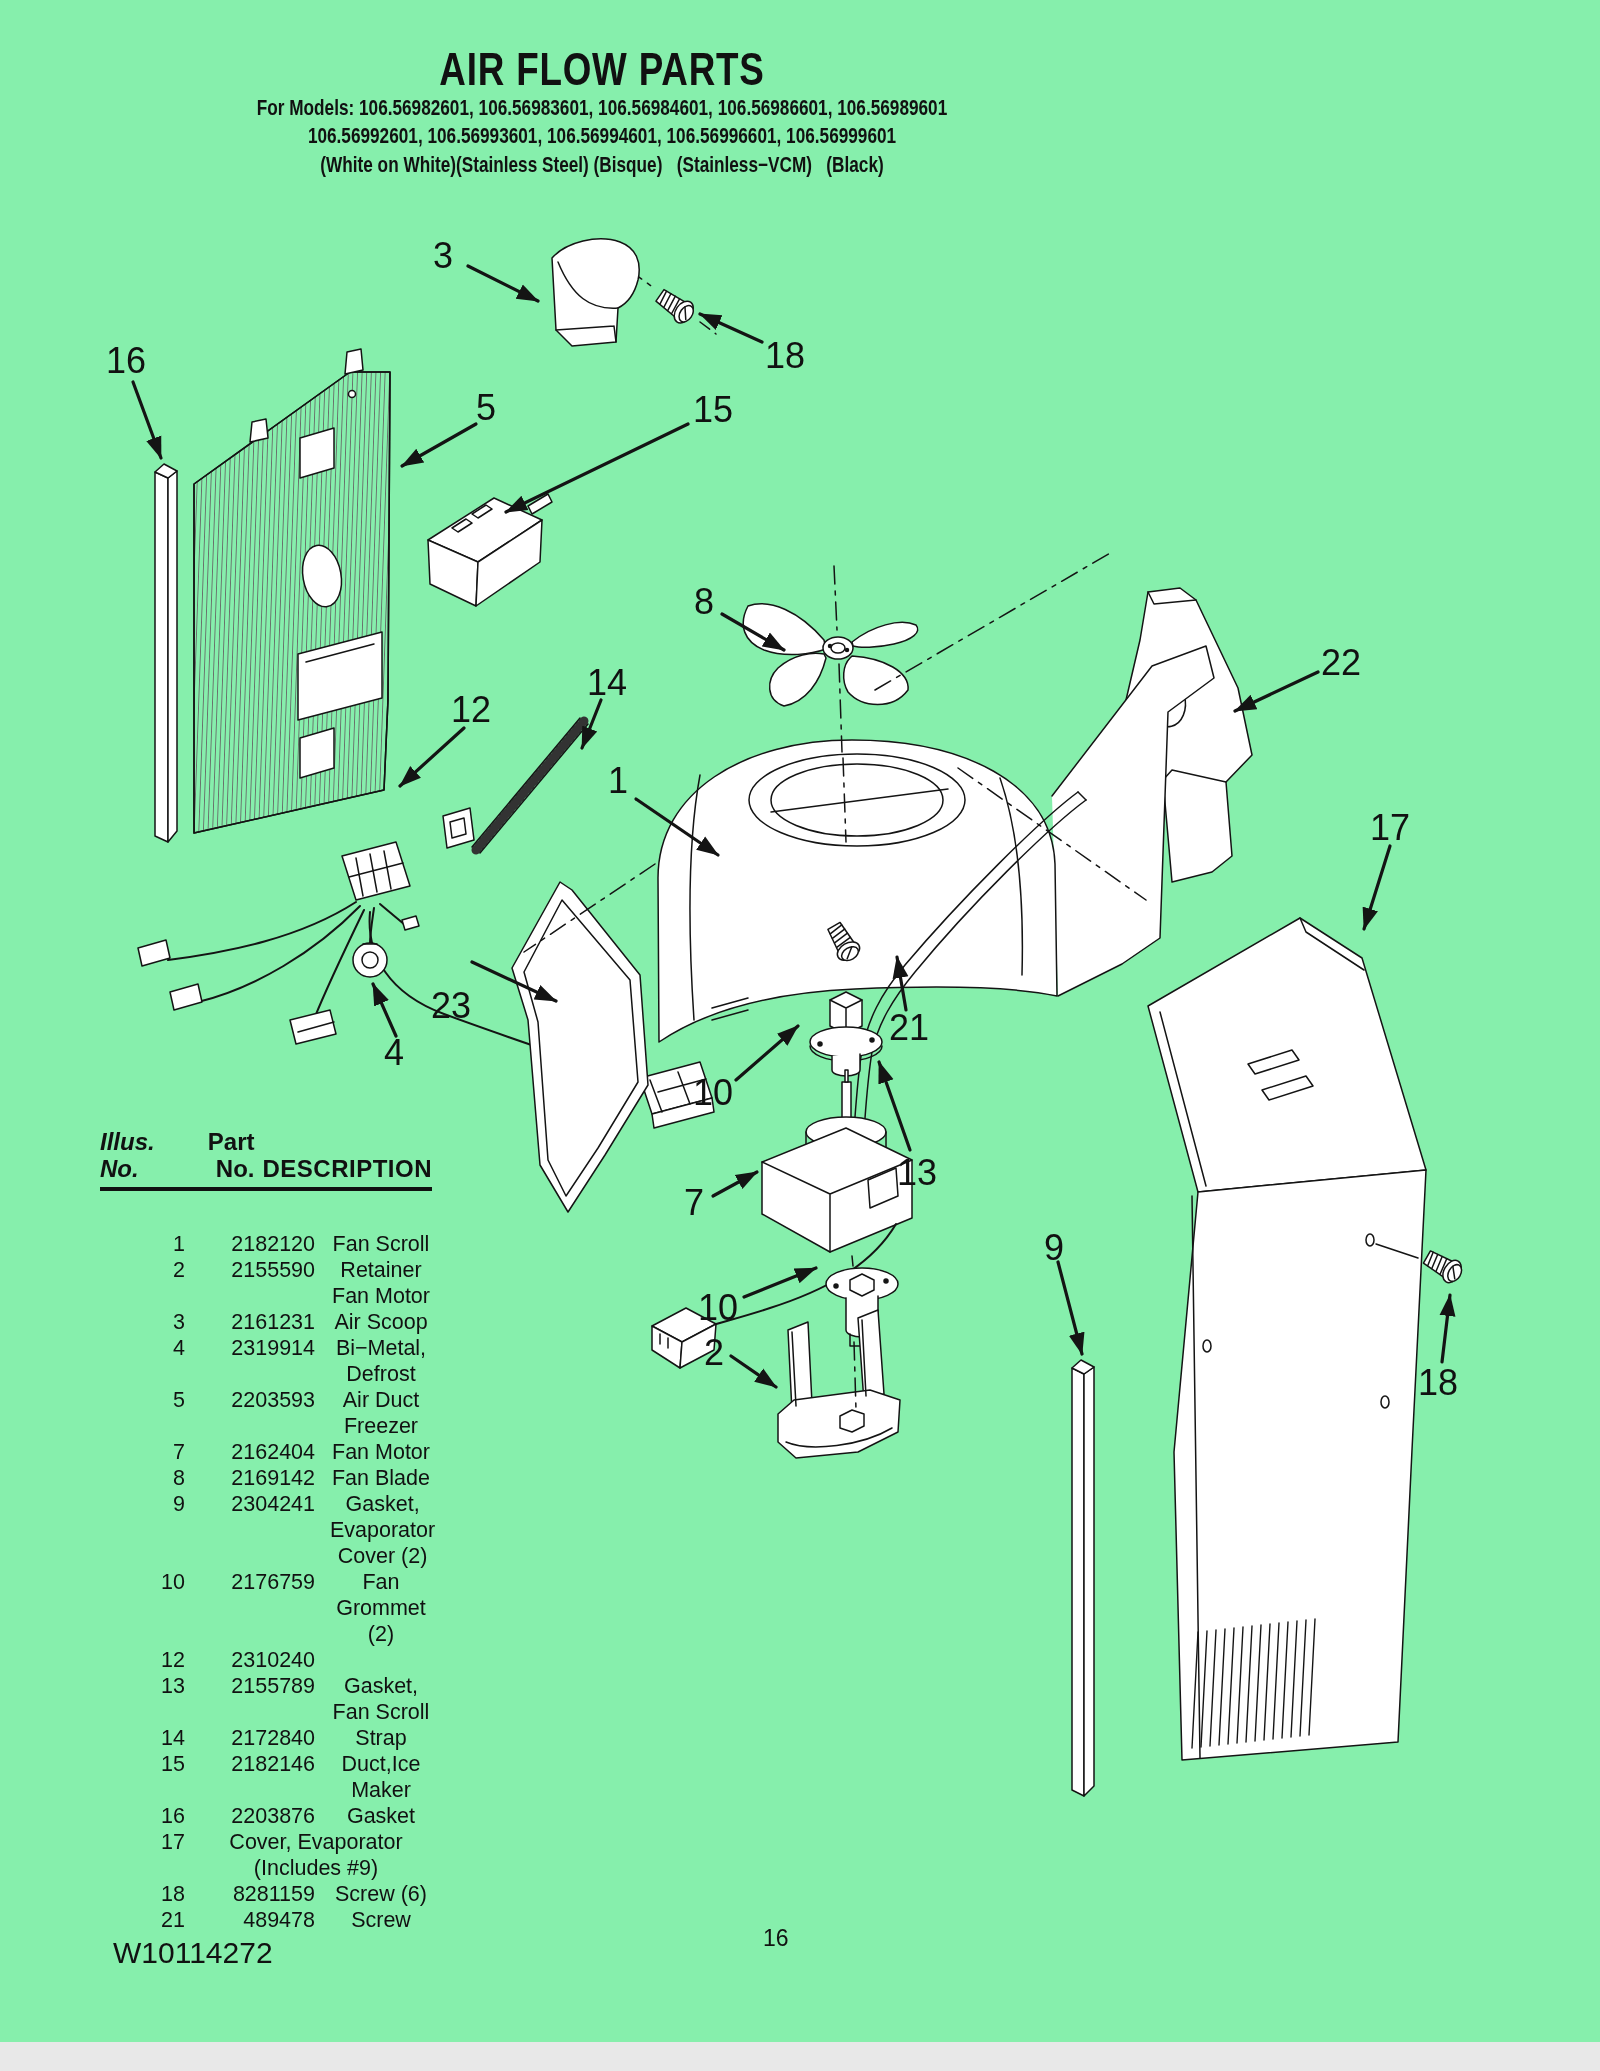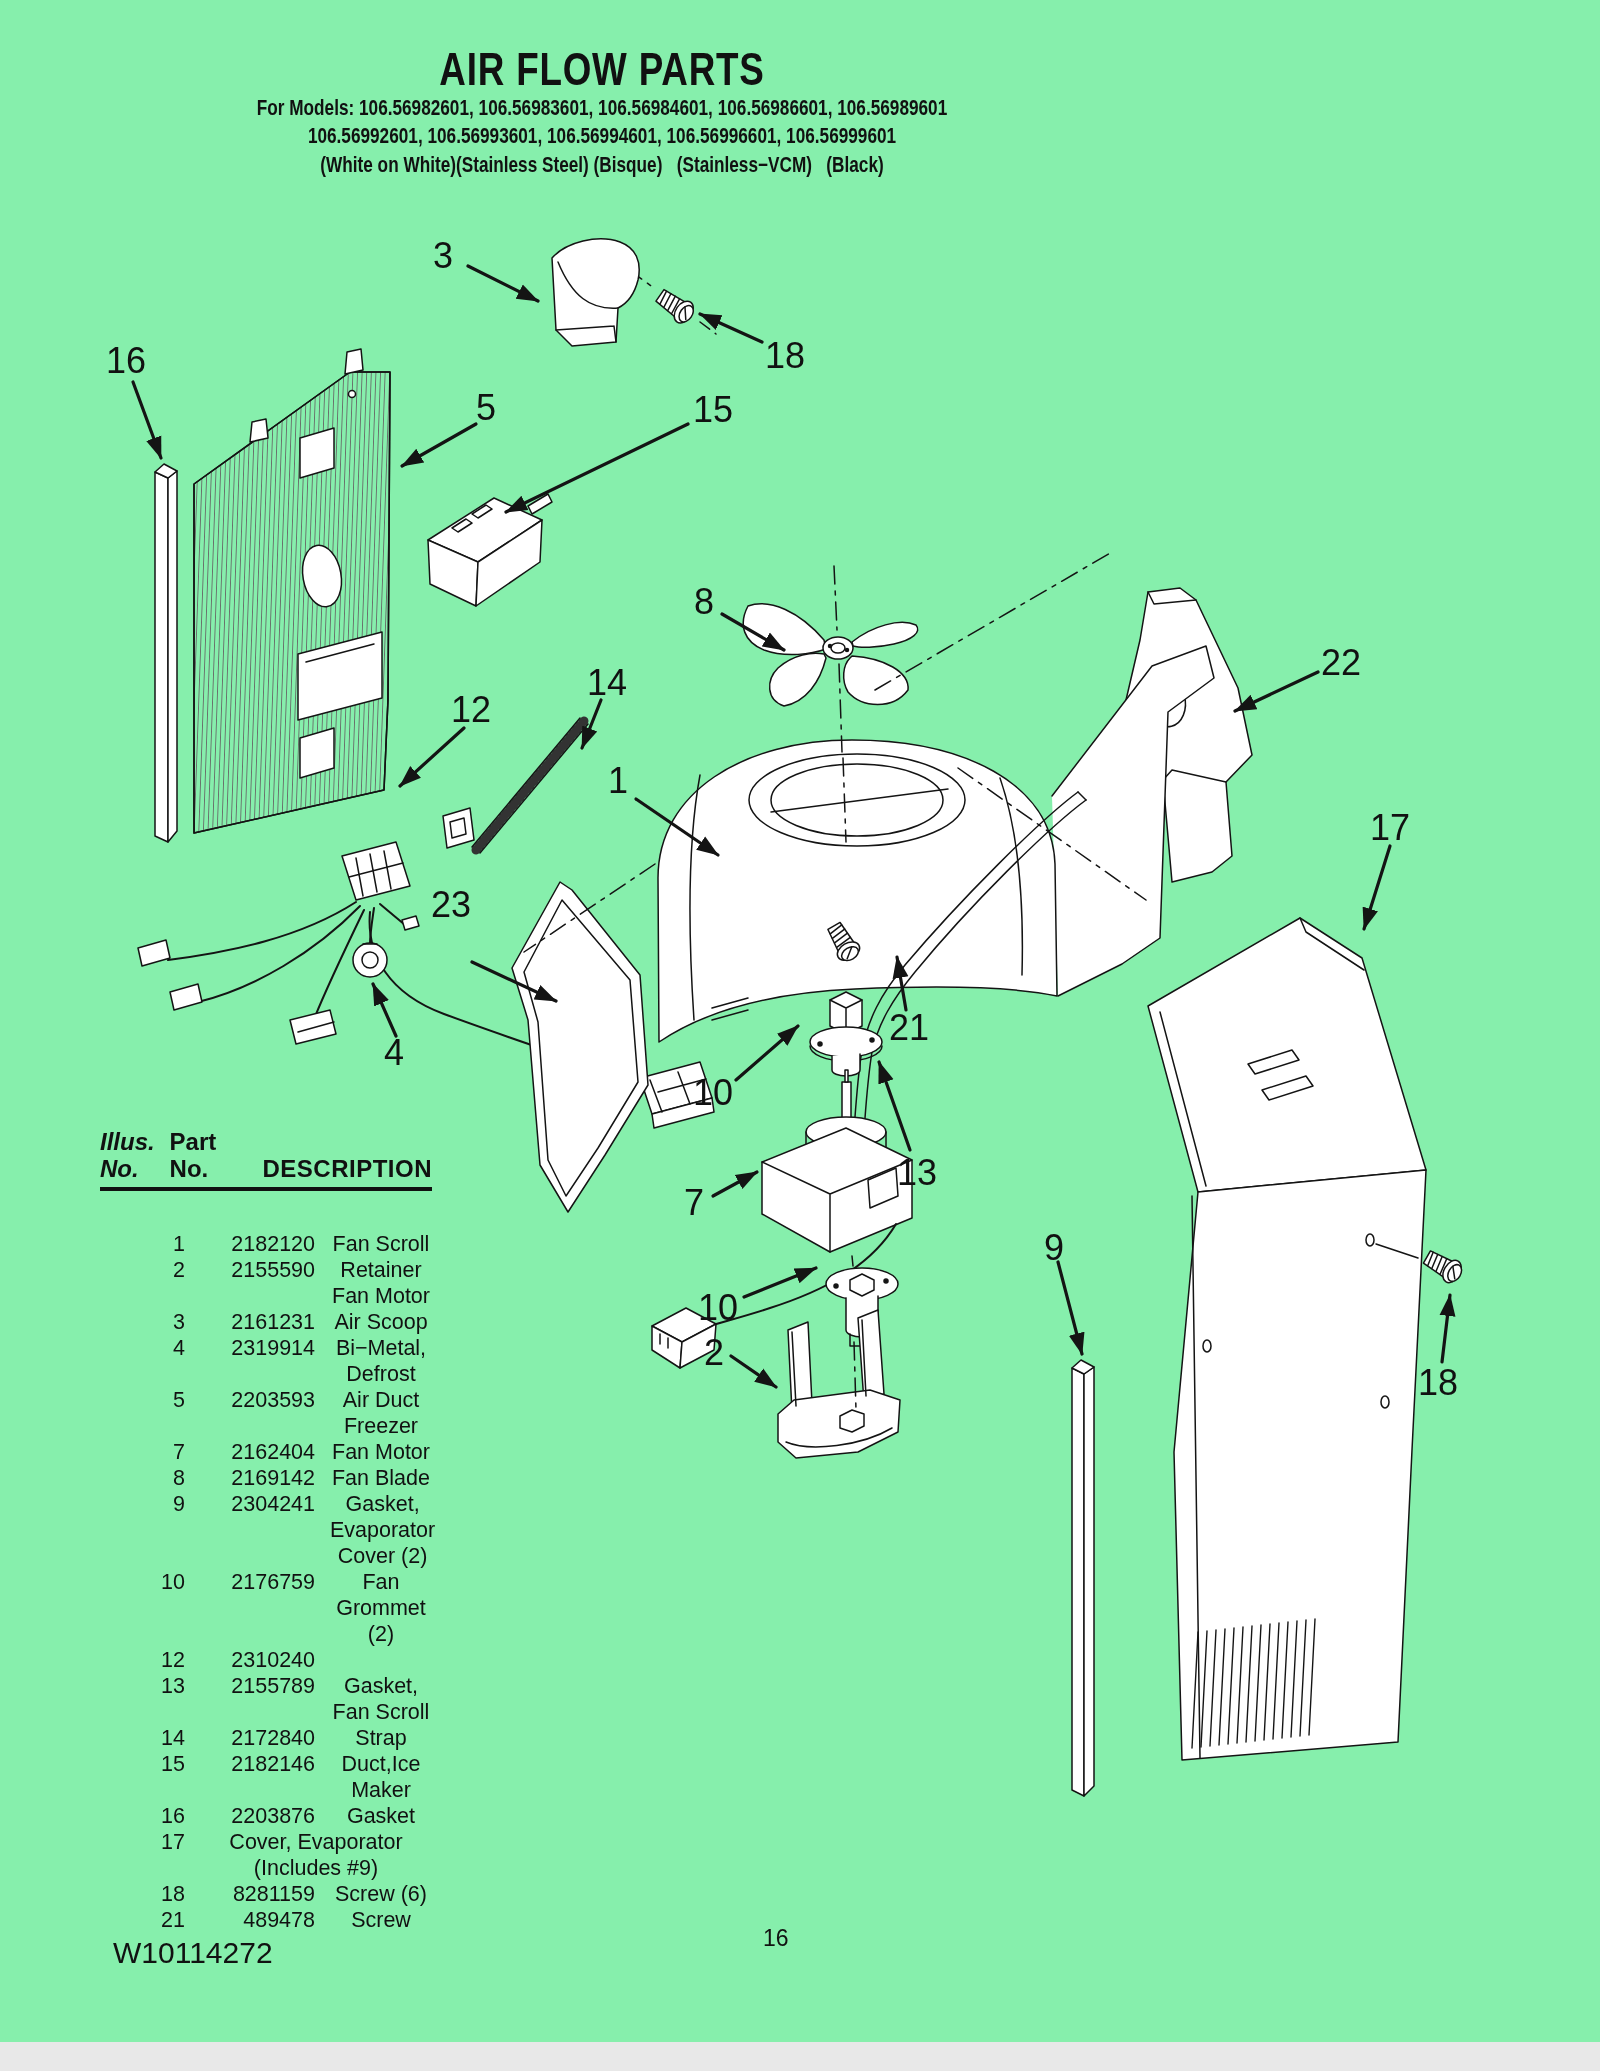--- a/index.html
+++ b/index.html
@@ -17,21 +17,21 @@
                transform:scaleX(.80);transform-origin:50% 50%;white-space:pre;}
 
   
   .callout{position:absolute;transform:translate(-50%,-50%);font-size:36px;color:#111;
            line-height:36px;white-space:nowrap;}
 
   
   .parts-table{position:absolute;left:100px;top:1128px;width:332px;}
   .t-head{display:flex;align-items:flex-end;font-weight:bold;font-size:24px;line-height:27px;}
   .t-head .th1{width:100px;text-align:left;font-style:italic;}
-  .t-head .th2{width:122px;text-align:left;}
+  .t-head .th2{width:122px;text-align:right;}
   .t-head .th3{flex:1;text-align:left;padding-left:8px;letter-spacing:.5px;}
   .t-rule{border-bottom:4px solid #111;margin-top:5px;}
   .t-body{padding-top:40px;font-size:21.5px;line-height:26px;}
   .t-row{display:flex;}
   .t-row .c1{width:85px;text-align:right;flex:none;}
   .t-row .c2{width:130px;text-align:right;flex:none;}
   .t-row .c3{flex:1;padding-left:15px;text-align:center;}
 
   
   .doc-number{position:absolute;left:113px;top:1936px;font-size:30px;}
@@ -288,21 +288,21 @@
   <div class="callout" style="left:785px;top:356px">18</div>
   <div class="callout" style="left:126px;top:361px">16</div>
   <div class="callout" style="left:486px;top:408px">5</div>
   <div class="callout" style="left:713px;top:410px">15</div>
   <div class="callout" style="left:704px;top:602px">8</div>
   <div class="callout" style="left:1341px;top:663px">22</div>
   <div class="callout" style="left:607px;top:683px">14</div>
   <div class="callout" style="left:471px;top:710px">12</div>
   <div class="callout" style="left:618px;top:781px">1</div>
   <div class="callout" style="left:1390px;top:828px">17</div>
-  <div class="callout" style="left:451px;top:905px">23</div>
+  <div class="callout" style="left:451px;top:1006px">23</div>
   <div class="callout" style="left:394px;top:1053px">4</div>
   <div class="callout" style="left:909px;top:1028px">21</div>
   <div class="callout" style="left:713px;top:1093px">10</div>
   <div class="callout" style="left:694px;top:1203px">7</div>
   <div class="callout" style="left:917px;top:1173px">13</div>
   <div class="callout" style="left:718px;top:1308px">10</div>
   <div class="callout" style="left:714px;top:1353px">2</div>
   <div class="callout" style="left:1054px;top:1248px">9</div>
   <div class="callout" style="left:1438px;top:1383px">18</div>
 

